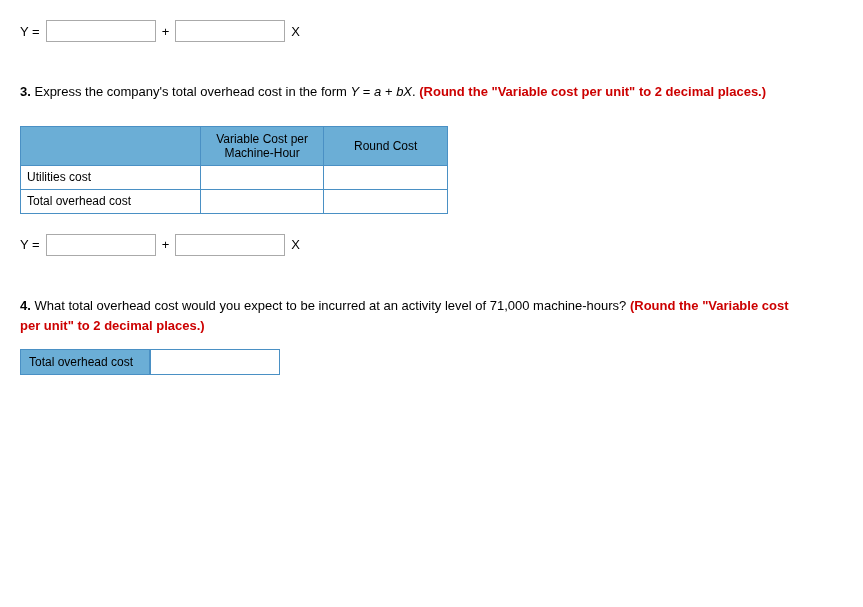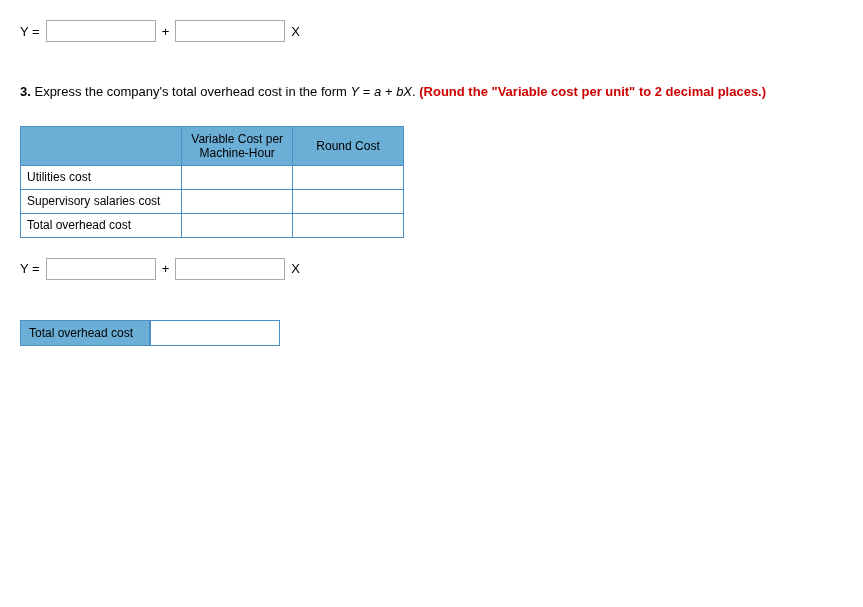--- a/index.html
+++ b/index.html
@@ -56,21 +56,21 @@
       font-weight: bold;
     }
     .red-bold {
       color: #cc0000;
       font-weight: bold;
     }
 
     
     .cost-table {
       border-collapse: collapse;
-      width: 384px;
+      width: 428px;
       margin-bottom: 20px;
     }
     .cost-table th {
       background-color: #6baed6;
       color: #000;
       text-align: center;
       padding: 5px 8px;
       border: 1px solid #4a90c4;
       font-size: 12px;
       font-weight: normal;
@@ -179,29 +179,20 @@
       <tr>
         <td>Utilities cost</td>
         <td class="input-cell">
           <input type="text" value="" style="">
         </td>
         <td class="input-cell">
           <input type="text" value="" style="">
         </td>
       </tr>
       <tr>
-        <td>Supervisory salaries cost</td>
-        <td class="input-cell">
-          <input type="text" value="" style="">
-        </td>
-        <td class="input-cell">
-          <input type="text" value="" style="">
-        </td>
-      </tr>
-      <tr>
         <td>Total overhead cost</td>
         <td class="input-cell">
           <input type="text" value="" style="">
         </td>
         <td class="input-cell">
           <input type="text" value="" style="">
         </td>
       </tr>
     </tbody>
   </table>
@@ -209,20 +200,24 @@
   <div class="section-3-formula">
     <span class="formula-label">Y =</span>
     <input type="text" class="formula-input" value="" style="">
     <span class="formula-plus">+</span>
     <input type="text" class="formula-input" value="" style="">
     <span class="formula-x">X</span>
   </div>
 </div>
 
 <div class="section-4">
+  <p class="section-4-title">
+    <strong>4.</strong>
+    <span> What total overhead cost would you expect to be incurred at an activity level of 71,000 machine-hours? </span><span class="red-bold">(Round the "Variable cost<br>per unit" to 2 decimal places.)</span>
+  </p>
 
   <div class="total-row">
     <div class="total-label-cell">
       <span>Total overhead cost</span>
     </div>
     <div class="total-input-cell">
       <input type="text" value="" style="">
     </div>
   </div>
 </div>

